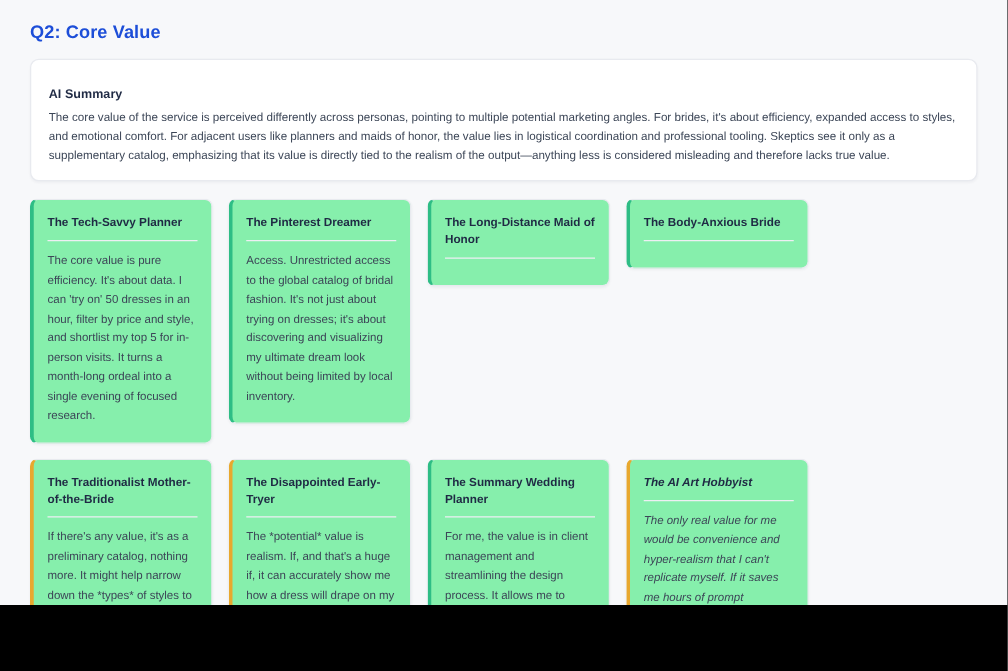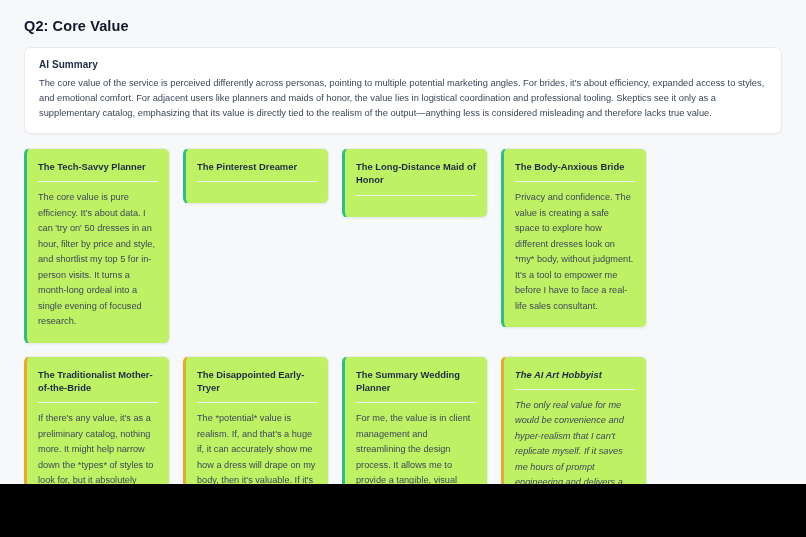--- a/index.html
+++ b/index.html
@@ -16,30 +16,30 @@
     width: 806px;
     height: 484px;
     background: #F7F8FA;
     padding: 18px 24px 0 24px;
     overflow: hidden;
   }
 
   .page-title {
     font-size: 14.5px;
     font-weight: bold;
-    color: #0f172a;
+    color: #1d4ed8;
     letter-spacing: 0.1px;
     margin-bottom: 13px;
   }
 
   .summary-card {
     background: #FFFFFF;
     border: 1px solid #E8EAEF;
     border-radius: 7px;
-    padding: 11px 14px 12px 14px;
+    padding: 22px 14px 12px 14px;
     margin-bottom: 14px;
     box-shadow: 0 1px 2px rgba(20,30,60,0.04);
   }
 
   .summary-title {
     font-size: 10px;
     font-weight: bold;
     color: #1F2A44;
     margin-bottom: 6px;
     letter-spacing: 0.05px;
@@ -54,21 +54,21 @@
 
   .grid {
     display: flex;
     flex-wrap: wrap;
     gap: 12px 13px;
     align-items: flex-start;
   }
 
   .persona-card {
     width: 146px;
-    background: #bef264;
+    background: #86efac;
     border: 1px solid #E8EAEF;
     border-left-width: 3px;
     border-left-style: solid;
     border-radius: 6px;
     padding: 11px 11px 13px 11px;
     box-shadow: 0 1px 2px rgba(20,30,60,0.05);
   }
 
   .persona-name {
     font-size: 9.4px;
@@ -98,27 +98,27 @@
     <div class="summary-body">The core value of the service is perceived differently across personas, pointing to multiple potential marketing angles. For brides, it's about efficiency, expanded access to styles, and emotional comfort. For adjacent users like planners and maids of honor, the value lies in logistical coordination and professional tooling. Skeptics see it only as a supplementary catalog, emphasizing that its value is directly tied to the realism of the output—anything less is considered misleading and therefore lacks true value.</div>
   </div>
 
   <div class="grid" id="persona-grid">
       <div class="persona-card" style="border-left-color: rgb(46, 189, 133);">
         <div class="persona-name">The Tech-Savvy Planner</div>
         <div class="persona-text">The core value is pure efficiency. It's about data. I can 'try on' 50 dresses in an hour, filter by price and style, and shortlist my top 5 for in-person visits. It turns a month-long ordeal into a single evening of focused research.</div>
       </div>
       <div class="persona-card" style="border-left-color: rgb(46, 189, 133);">
         <div class="persona-name">The Pinterest Dreamer</div>
+        <div class="persona-text">Access. Unrestricted access to the global catalog of bridal fashion. It's not just about trying on dresses; it's about discovering and visualizing my ultimate dream look without being limited by local inventory.</div>
       </div>
       <div class="persona-card" style="border-left-color: rgb(46, 189, 133);">
         <div class="persona-name">The Long-Distance Maid of Honor</div>
       </div>
       <div class="persona-card" style="border-left-color: rgb(46, 189, 133);">
         <div class="persona-name">The Body-Anxious Bride</div>
-        <div class="persona-text">Privacy and confidence. The value is creating a safe space to explore how different dresses look on *my* body, without judgment. It's a tool to empower me before I have to face a real-life sales consultant.</div>
       </div>
       <div class="persona-card" style="border-left-color: rgb(232, 168, 46);">
         <div class="persona-name">The Traditionalist Mother-of-the-Bride</div>
         <div class="persona-text">If there's any value, it's as a preliminary catalog, nothing more. It might help narrow down the *types* of styles to look for, but it absolutely cannot replace the value of the shared, physical shopping experience.</div>
       </div>
       <div class="persona-card" style="border-left-color: rgb(232, 168, 46);">
         <div class="persona-name">The Disappointed Early-Tryer</div>
         <div class="persona-text">The *potential* value is realism. If, and that's a huge if, it can accurately show me how a dress will drape on my body, then it's valuable. If it's just a sticker on a photo, it has negative value because it's misleading.</div>
       </div>
       <div class="persona-card" style="border-left-color: rgb(46, 189, 133);">

